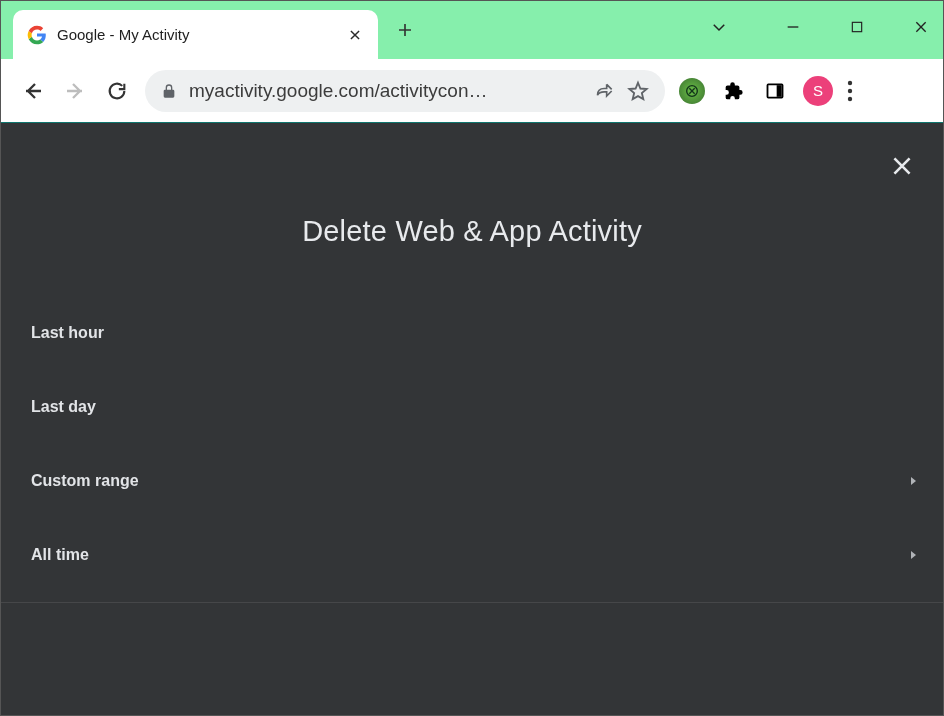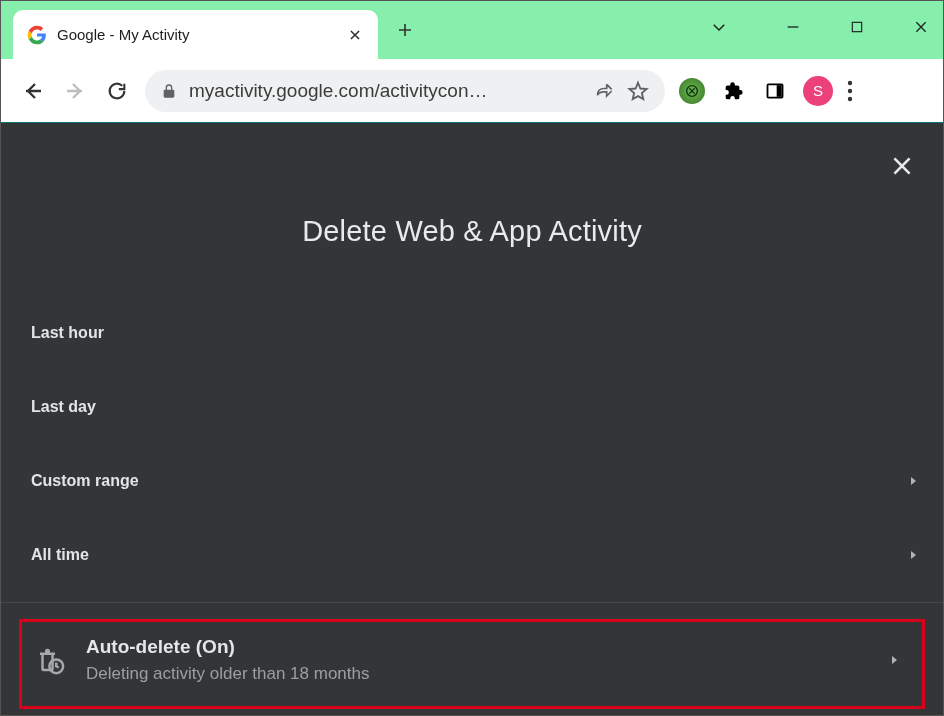--- a/index.html
+++ b/index.html
@@ -296,36 +296,18 @@
         <span class="chev">
           <svg width="12" height="16" viewBox="0 0 24 24" fill="currentColor">
               <path d="M8 4l10 8-10 8z"></path>
             </svg>
         </span>
       </div>
     </div>
 
     <div class="divider"></div>
 
-    <div class="auto-row-wrap">
-      <div class="auto-icon">
-        <svg width="30" height="30" viewBox="0 0 24 24" fill="none" stroke="currentColor" stroke-width="2">
-          <path d="M4 7h12M6 7v12a1 1 0 0 0 1 1h6a1 1 0 0 0 1-1V7M9 7V5a1 1 0 0 1 1-1h0a1 1 0 0 1 1 1v2"></path>
-          <circle cx="17" cy="17" r="5.5"></circle>
-          <path d="M17 14v3l2 1"></path>
-        </svg>
-      </div>
-      <div class="auto-texts">
-        <div class="auto-title">Auto-delete (On)</div>
-        <div class="auto-sub">Deleting activity older than 18 months</div>
-      </div>
-      <span class="auto-chev">
-        <svg width="12" height="16" viewBox="0 0 24 24" fill="currentColor">
-            <path d="M8 4l10 8-10 8z"></path>
-          </svg>
-      </span>
-    </div>
   </div>
 
   <div class="scrollbar">
     <div class="scroll-thumb"></div>
   </div>
 </div>
 
 </body></html>

